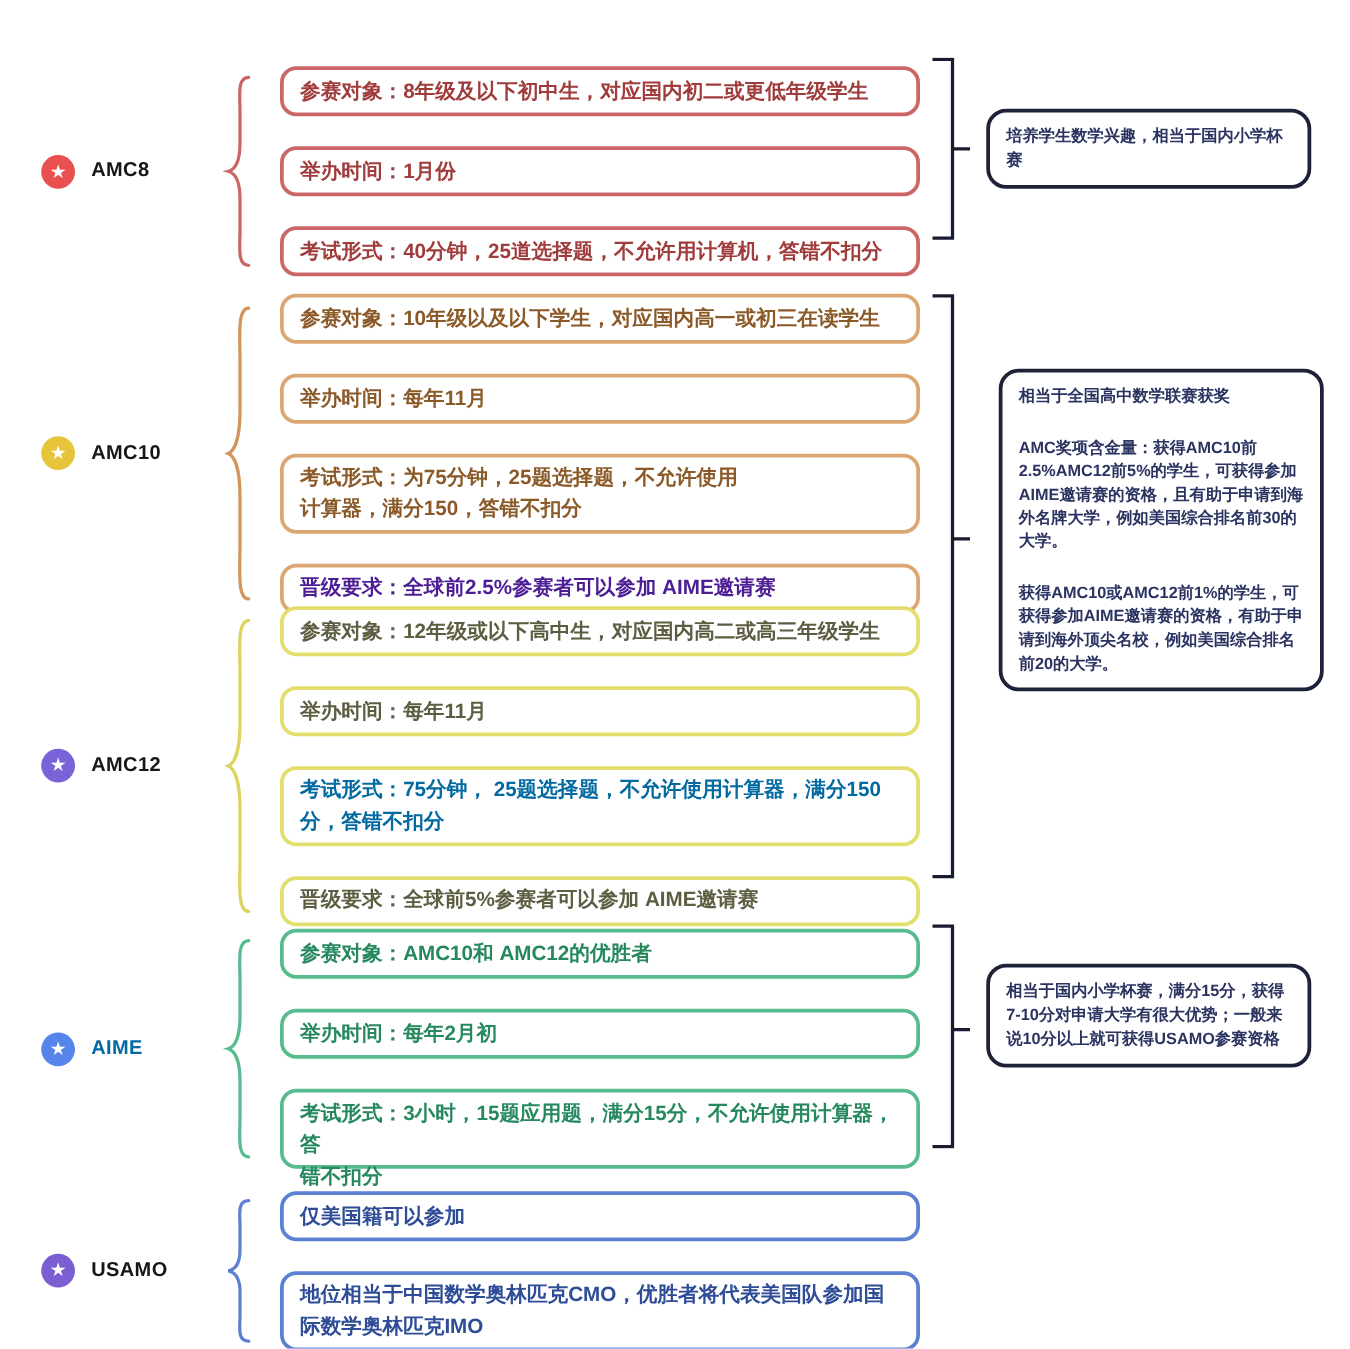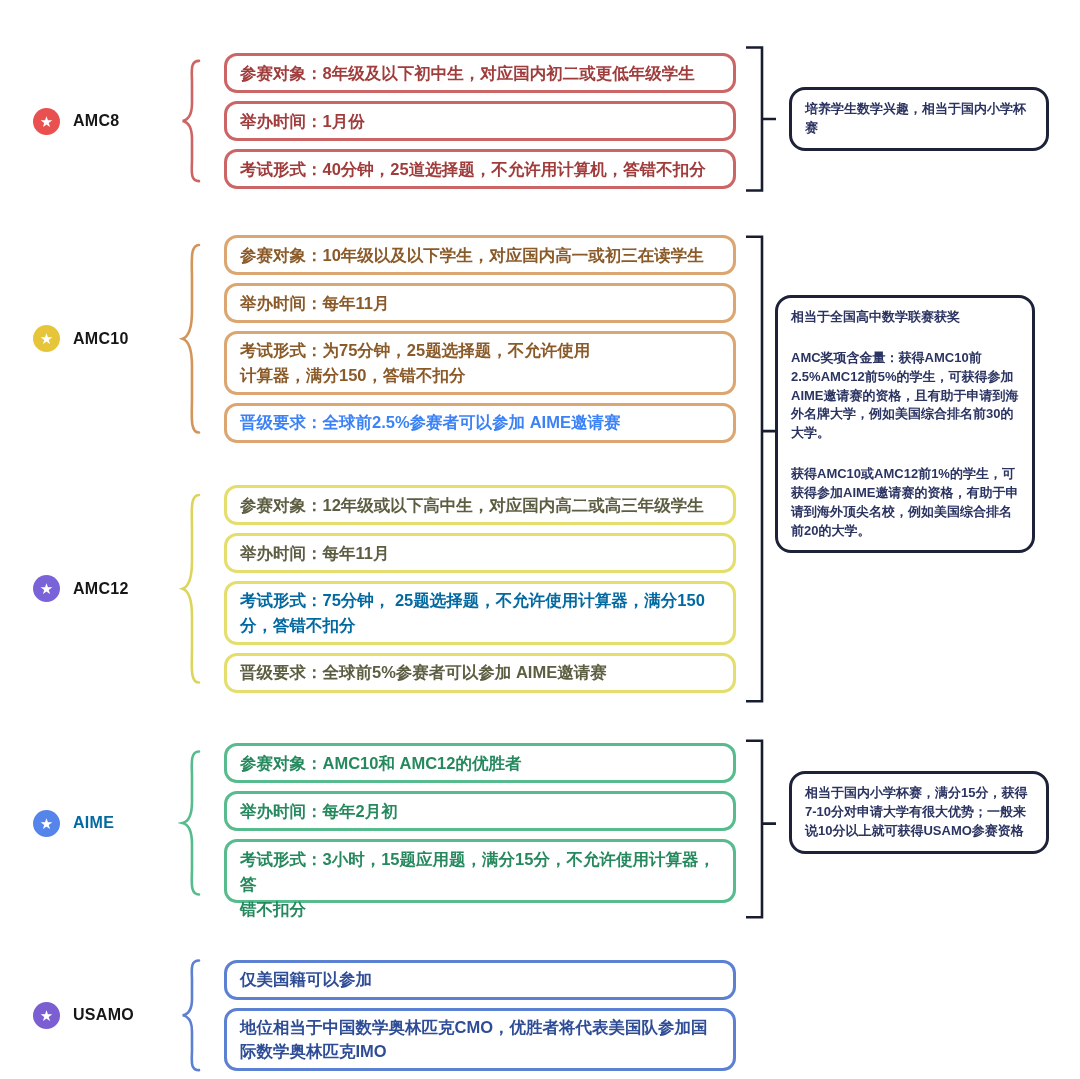--- a/index.html
+++ b/index.html
@@ -5,21 +5,21 @@
   html,body{margin:0;padding:0;background:#ffffff;}
   .page{position:relative;width:1080px;height:1079px;background:#ffffff;overflow:hidden;
         font-family:"Liberation Sans","DejaVu Sans",sans-serif;}
   .row{position:absolute;left:0;display:flex;align-items:center;}
   .label-col{width:178px;display:flex;align-items:center;gap:13px;padding-left:33px;box-sizing:border-box;flex:0 0 178px;}
   .star-badge{width:27px;height:27px;border-radius:50%;display:flex;align-items:center;justify-content:center;
               color:#fff;font-size:15px;line-height:1;flex:0 0 27px;}
   .group-label{font-size:16px;font-weight:800;color:#161616;letter-spacing:.3px;white-space:nowrap;}
   .brace{width:28px;align-self:stretch;margin:4px 18px 4px 0;flex:0 0 28px;}
   .brace svg{width:100%;height:100%;display:block;}
-  .boxes{display:flex;flex-direction:column;gap:8px;width:512px;flex:0 0 512px;}
+  .boxes{display:flex;flex-direction:column;gap:24px;width:512px;flex:0 0 512px;}
   .node-box{box-sizing:border-box;border:3px solid;border-radius:13px;background:#fff;
             padding:4px 13px;display:flex;align-items:center;min-height:40px;
             font-size:16.5px;font-weight:700;line-height:1.5;}
   .node-box span{white-space:pre-line;}
   .node-box.tall{min-height:62px;}
   .node-box.overflowing{height:64px;min-height:64px;align-items:flex-start;padding-top:5px;overflow:visible;}
   .bracket{position:absolute;}
   .bracket svg{width:100%;height:100%;display:block;}
   .side-note{position:absolute;box-sizing:border-box;border:3px solid #1d2238;border-radius:16px;
              background:#fff;padding:10px 13px;font-size:13px;font-weight:700;line-height:1.45;width:260px;}
@@ -68,21 +68,21 @@
       <div class="node-box" style="border-color: rgb(219, 166, 113); color: rgb(138, 90, 40);">
           <span>参赛对象：10年级以及以下学生，对应国内高一或初三在读学生</span>
         </div>
       <div class="node-box" style="border-color: rgb(219, 166, 113); color: rgb(138, 90, 40);">
           <span>举办时间：每年11月</span>
         </div>
       <div class="node-box tall" style="border-color: rgb(219, 166, 113); color: rgb(138, 90, 40);">
           <span>考试形式：为75分钟，25题选择题，不允许使用
 计算器，满分150，答错不扣分</span>
         </div>
-      <div class="node-box" style="border-color: rgb(219, 166, 113); color: #3b82f6; align-items: center;">
+      <div class="node-box" style="border-color: rgb(219, 166, 113); color: #4c1d95; align-items: center;">
           <span>晋级要求：全球前2.5%参赛者可以参加 AIME邀请赛</span>
         </div>
     </div>
   </div>
 
   <div class="row" style="top:485px;">
     <div class="label-col">
       <div class="star-badge" style="background-color: rgb(122, 99, 216);">★</div>
       <div class="group-label" style="color: rgb(22, 22, 22);">AMC12</div>
     </div>
@@ -165,21 +165,21 @@
   <div class="bracket" style="left:744px;top:739px;width:34px;height:180px;">
     <svg viewBox="0 0 34 200" preserveAspectRatio="none">
       <path d="M2 2 H18 V198 H2 M18 94 H32" fill="none" stroke-width="2.6" vector-effect="non-scaling-stroke" style="stroke: rgb(24, 28, 48);"></path>
     </svg>
   </div>
 
   <div class="side-note" style="left: 789px; top: 87px; border-color: rgb(29, 34, 56); color: rgb(43, 51, 97);">
     <p>培养学生数学兴趣，相当于国内小学杯赛</p>
   </div>
 
-  <div class="side-note" style="left: 775px; top: 295px; border-color: rgb(29, 34, 56); color: rgb(43, 51, 97);">
+  <div class="side-note" style="left: 799px; top: 295px; border-color: rgb(29, 34, 56); color: rgb(43, 51, 97);">
     <p>相当于全国高中数学联赛获奖</p>
     <p>AMC奖项含金量：获得AMC10前2.5%AMC12前5%的学生，可获得参加AIME邀请赛的资格，且有助于申请到海外名牌大学，例如美国综合排名前30的大学。</p>
     <p>获得AMC10或AMC12前1%的学生，可获得参加AIME邀请赛的资格，有助于申请到海外顶尖名校，例如美国综合排名前20的大学。</p>
   </div>
 
   <div class="side-note" style="left: 789px; top: 771px; border-color: rgb(29, 34, 56); color: rgb(43, 51, 97);">
     <p>相当于国内小学杯赛，满分15分，获得7-10分对申请大学有很大优势；一般来说10分以上就可获得USAMO参赛资格</p>
   </div>
 
 </div>

